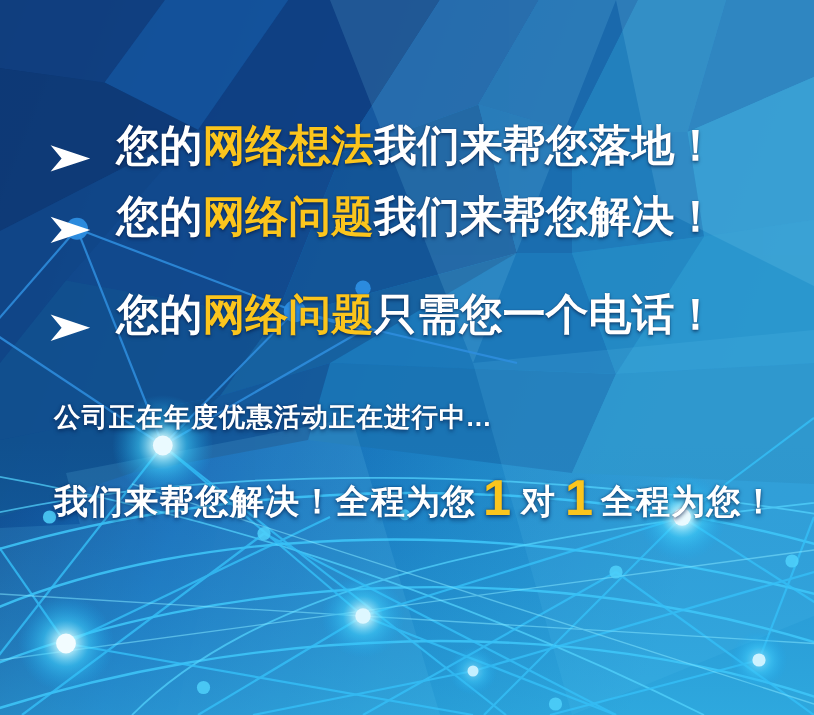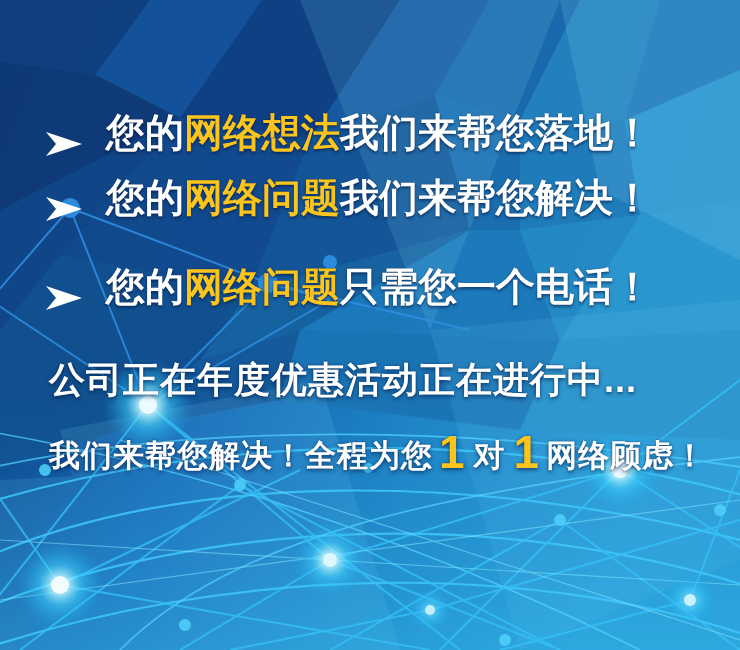--- a/index.html
+++ b/index.html
@@ -73,21 +73,21 @@
     left: 49px;
     font-weight: bold;
     white-space: nowrap;
     color: #ffffff;
     text-shadow:
       0 2px 4px rgba(0, 25, 70, 0.6),
       0 0 2px rgba(0, 25, 70, 0.5);
   }
   #sub-line-1 {
     top: 360px;
-    font-size: 36px;
+    font-size: 24px;
     line-height: 40px;
     letter-spacing: 1px;
   }
   #sub-line-2 {
     top: 428px;
     font-size: 31px;
     line-height: 44px;
     letter-spacing: 1px;
     display: flex;
     align-items: baseline;
@@ -290,17 +290,17 @@
       </div>
     </div>
 
     <div class="sub-line" id="sub-line-1">公司正在年度优惠活动正在进行中...</div>
 
     <div class="sub-line" id="sub-line-2">
       <span>我们来帮您解决！全程为您</span>
       <span class="big-one">1</span>
       <span class="mid">对</span>
       <span class="big-one">1</span>
-      <span>网络顾虑！</span>
+      <span>全程为您！</span>
     </div>
 
   </div>
 </div>
 
 </body></html>

